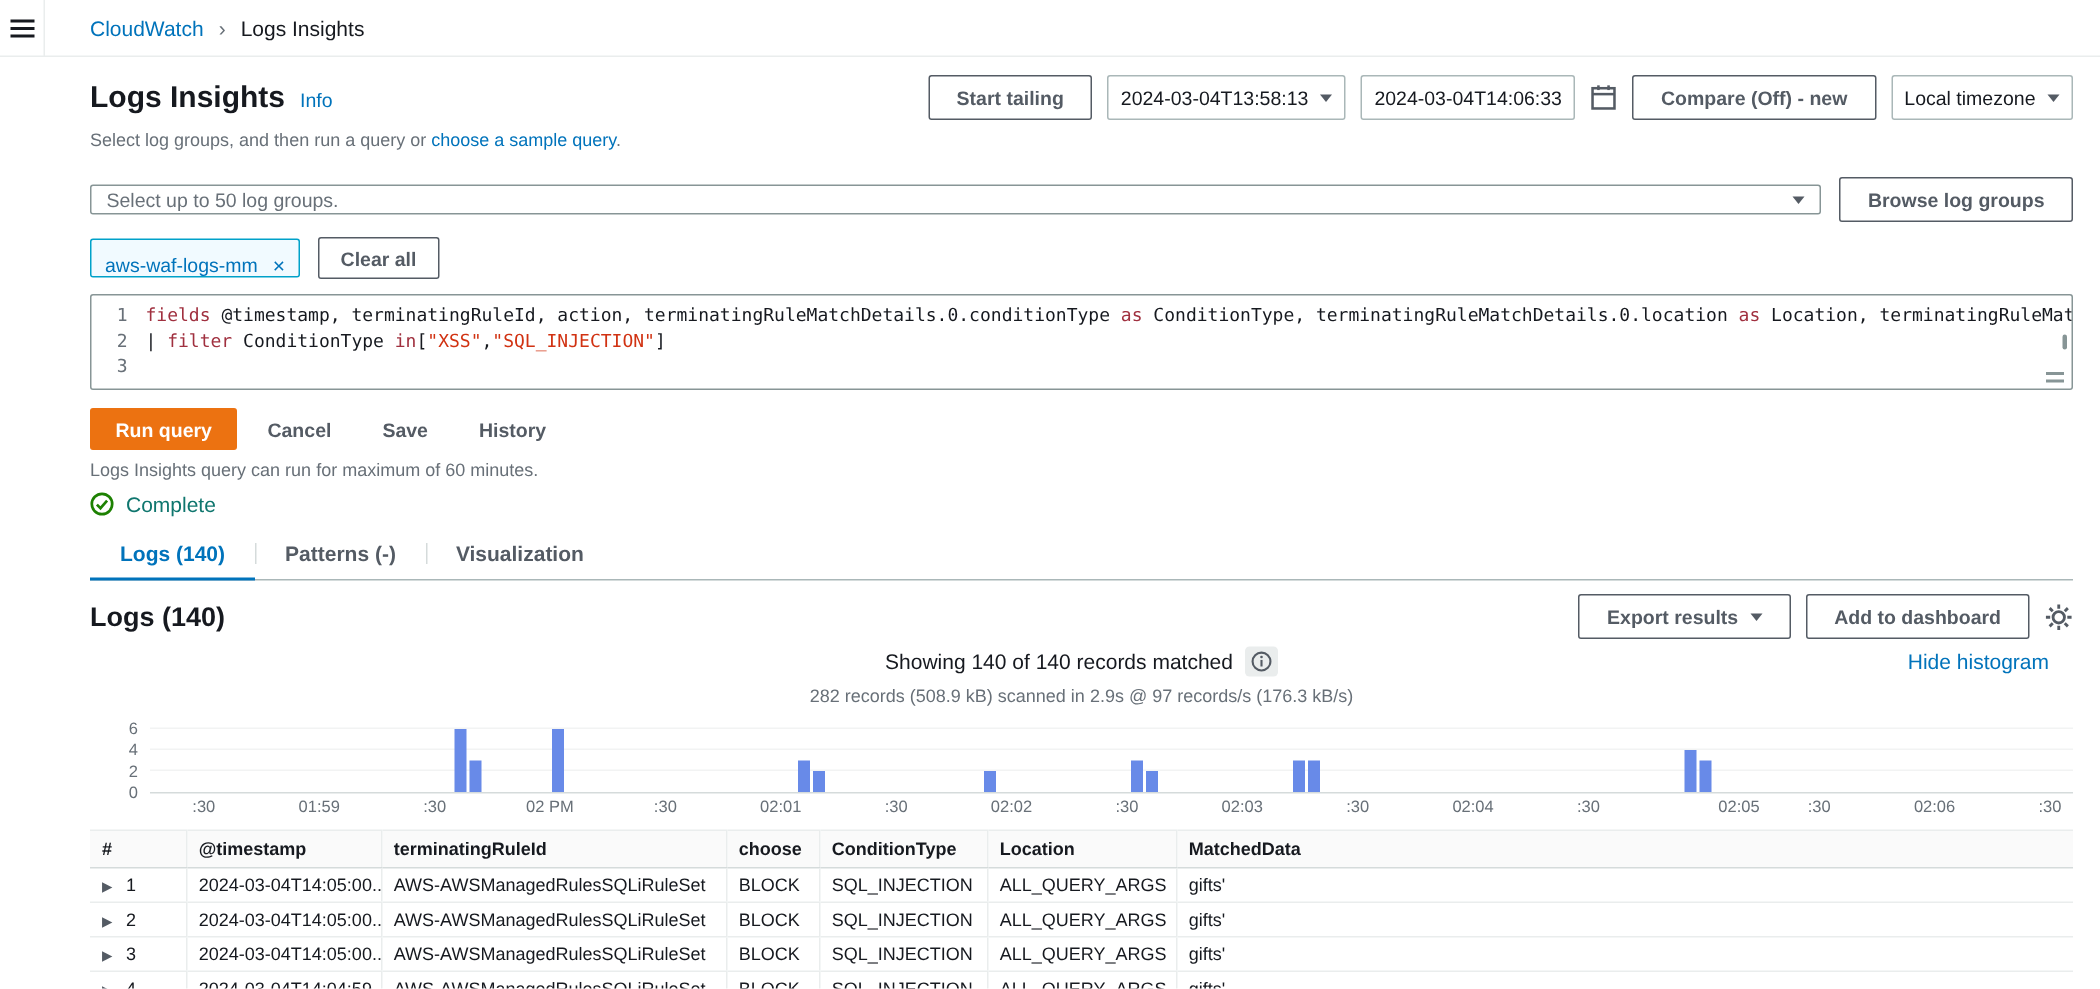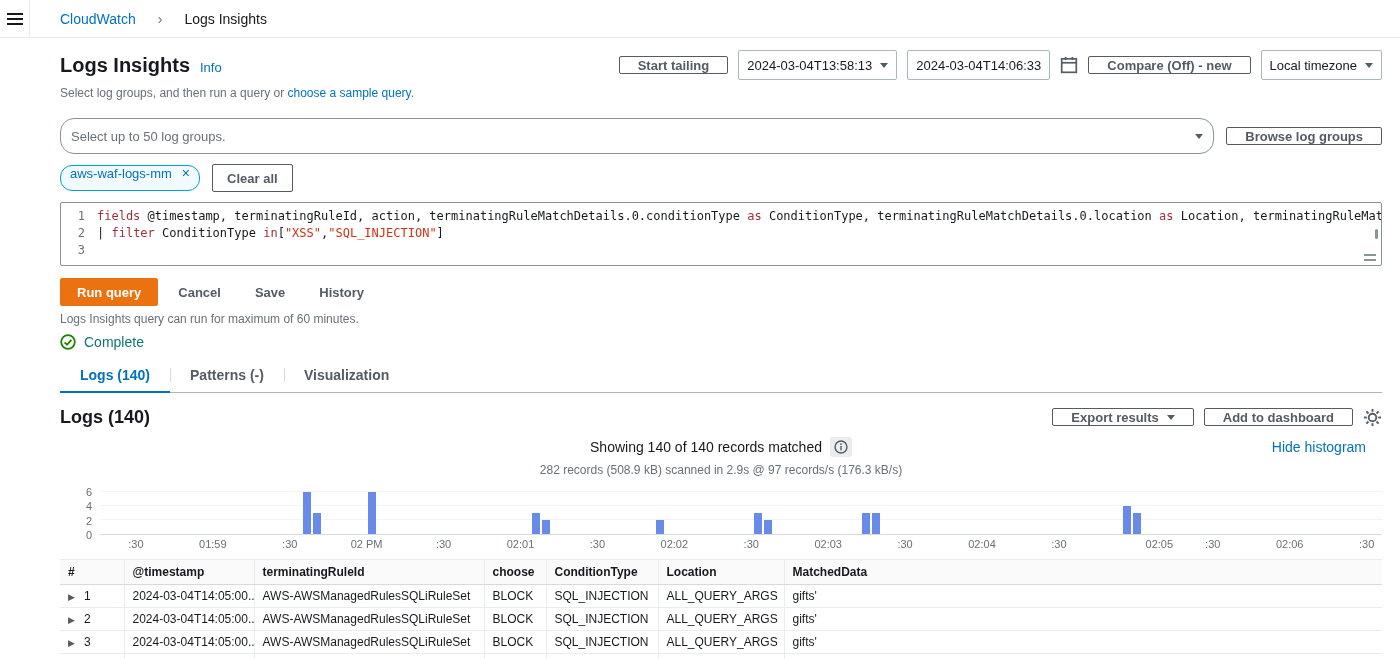--- a/index.html
+++ b/index.html
@@ -5,52 +5,52 @@
   * { box-sizing: border-box; margin: 0; padding: 0; }
   html, body { width: 1400px; height: 659px; overflow: hidden; background: #fff;
     font-family: "Liberation Sans", sans-serif; color: #16191f; }
 
   
   .topbar { height: 38px; border-bottom: 1px solid #eaeded; display: flex; align-items: center; }
   .nav-toggle { width: 30px; height: 38px; display: flex; align-items: center; justify-content: center;
     border-right: 1px solid #eaeded; cursor: pointer; }
   .hamburger { width: 16px; height: 12px; display: flex; flex-direction: column; justify-content: space-between; }
   .hamburger i { display: block; height: 2px; background: #16191f; }
-  .breadcrumb { display: flex; align-items: center; gap: 22px; margin-left: 30px; font-size: 14px; }
+  .breadcrumb { display: flex; align-items: center; gap: 10px; margin-left: 30px; font-size: 14px; }
   .crumb-link { color: #0073bb; text-decoration: none; cursor: pointer; }
   .crumb-sep { color: #687078; }
   .crumb-current { color: #16191f; }
 
   .main { padding: 10px 18px 0 60px; }
 
   
   .header-row { display: flex; justify-content: space-between; align-items: center; height: 34px; }
   .title-wrap { display: flex; align-items: baseline; gap: 10px; }
   h1 { font-size: 20px; font-weight: 700; color: #16191f; }
   .info-link { color: #0073bb; font-size: 13px; text-decoration: none; cursor: pointer; }
   .controls { display: flex; align-items: center; gap: 10px; }
   .btn { border: 1px solid #545b64; border-radius: 2px; background: #fff; color: #545b64;
-    font-weight: 700; font-size: 13px; height: 18px; padding: 0 18px; display: inline-flex;
+    font-weight: 700; font-size: 13px; height: 30px; padding: 0 18px; display: inline-flex;
     align-items: center; gap: 8px; cursor: pointer; font-family: inherit; white-space: nowrap; }
   .date-field { border: 1px solid #aab7b8; border-radius: 2px; height: 30px; padding: 0 8px;
     font-size: 13px; display: flex; align-items: center; gap: 8px; color: #16191f; white-space: nowrap; }
   .caret { width: 0; height: 0; border-left: 4px solid transparent; border-right: 4px solid transparent;
     border-top: 5px solid #545b64; display: inline-block; }
   .icon-only { background: none; border: none; cursor: pointer; display: inline-flex; align-items: center; }
 
   .subtitle { margin-top: 4px; font-size: 12px; color: #687078; height: 18px; }
   .subtitle a { color: #0073bb; text-decoration: none; cursor: pointer; }
 
   
   .lg-row { margin-top: 14px; display: flex; gap: 12px; align-items: center; }
-  .lg-select { flex: 1; border: 1px solid #879596; border-radius: 14px; height: 36px; display: flex;
+  .lg-select { flex: 1; border: 1px solid #879596; border-radius: 2px; height: 20px; display: flex;
     align-items: center; justify-content: space-between; padding: 0 10px; font-size: 13px; color: #687078; cursor: pointer; }
   .token-row { margin-top: 10px; display: flex; gap: 12px; align-items: center; }
-  .token { display: inline-flex; align-items: flex-start; gap: 10px; background: #f1faff; border: 1px solid #00a1c9;
-    color: #0073bb; font-size: 13px; height: 26px; padding: 0 9px; border-radius: 12px; }
+  .token { display: inline-flex; align-items: flex-end; gap: 10px; background: #f1faff; border: 1px solid #00a1c9;
+    color: #0073bb; font-size: 13px; height: 26px; padding: 0 9px; border-radius: 2px; }
   .token-x { cursor: pointer; font-size: 14px; line-height: 1; color: #0073bb; }
   .btn-sm { height: 28px; padding: 0 14px; }
 
   
   .editor { margin-top: 10px; border: 1px solid #879596; border-radius: 2px; height: 64px; position: relative;
     font-family: "DejaVu Sans Mono", monospace; font-size: 12px; padding: 5px 0; overflow: hidden; background: #fff; }
   .code-row { display: flex; line-height: 17px; }
   .gutter-num { width: 36px; flex: none; text-align: right; padding-right: 12px; color: #687078; }
   .code-text { white-space: pre; color: #16191f; }
   .seg-kw { color: #a0303f; }

